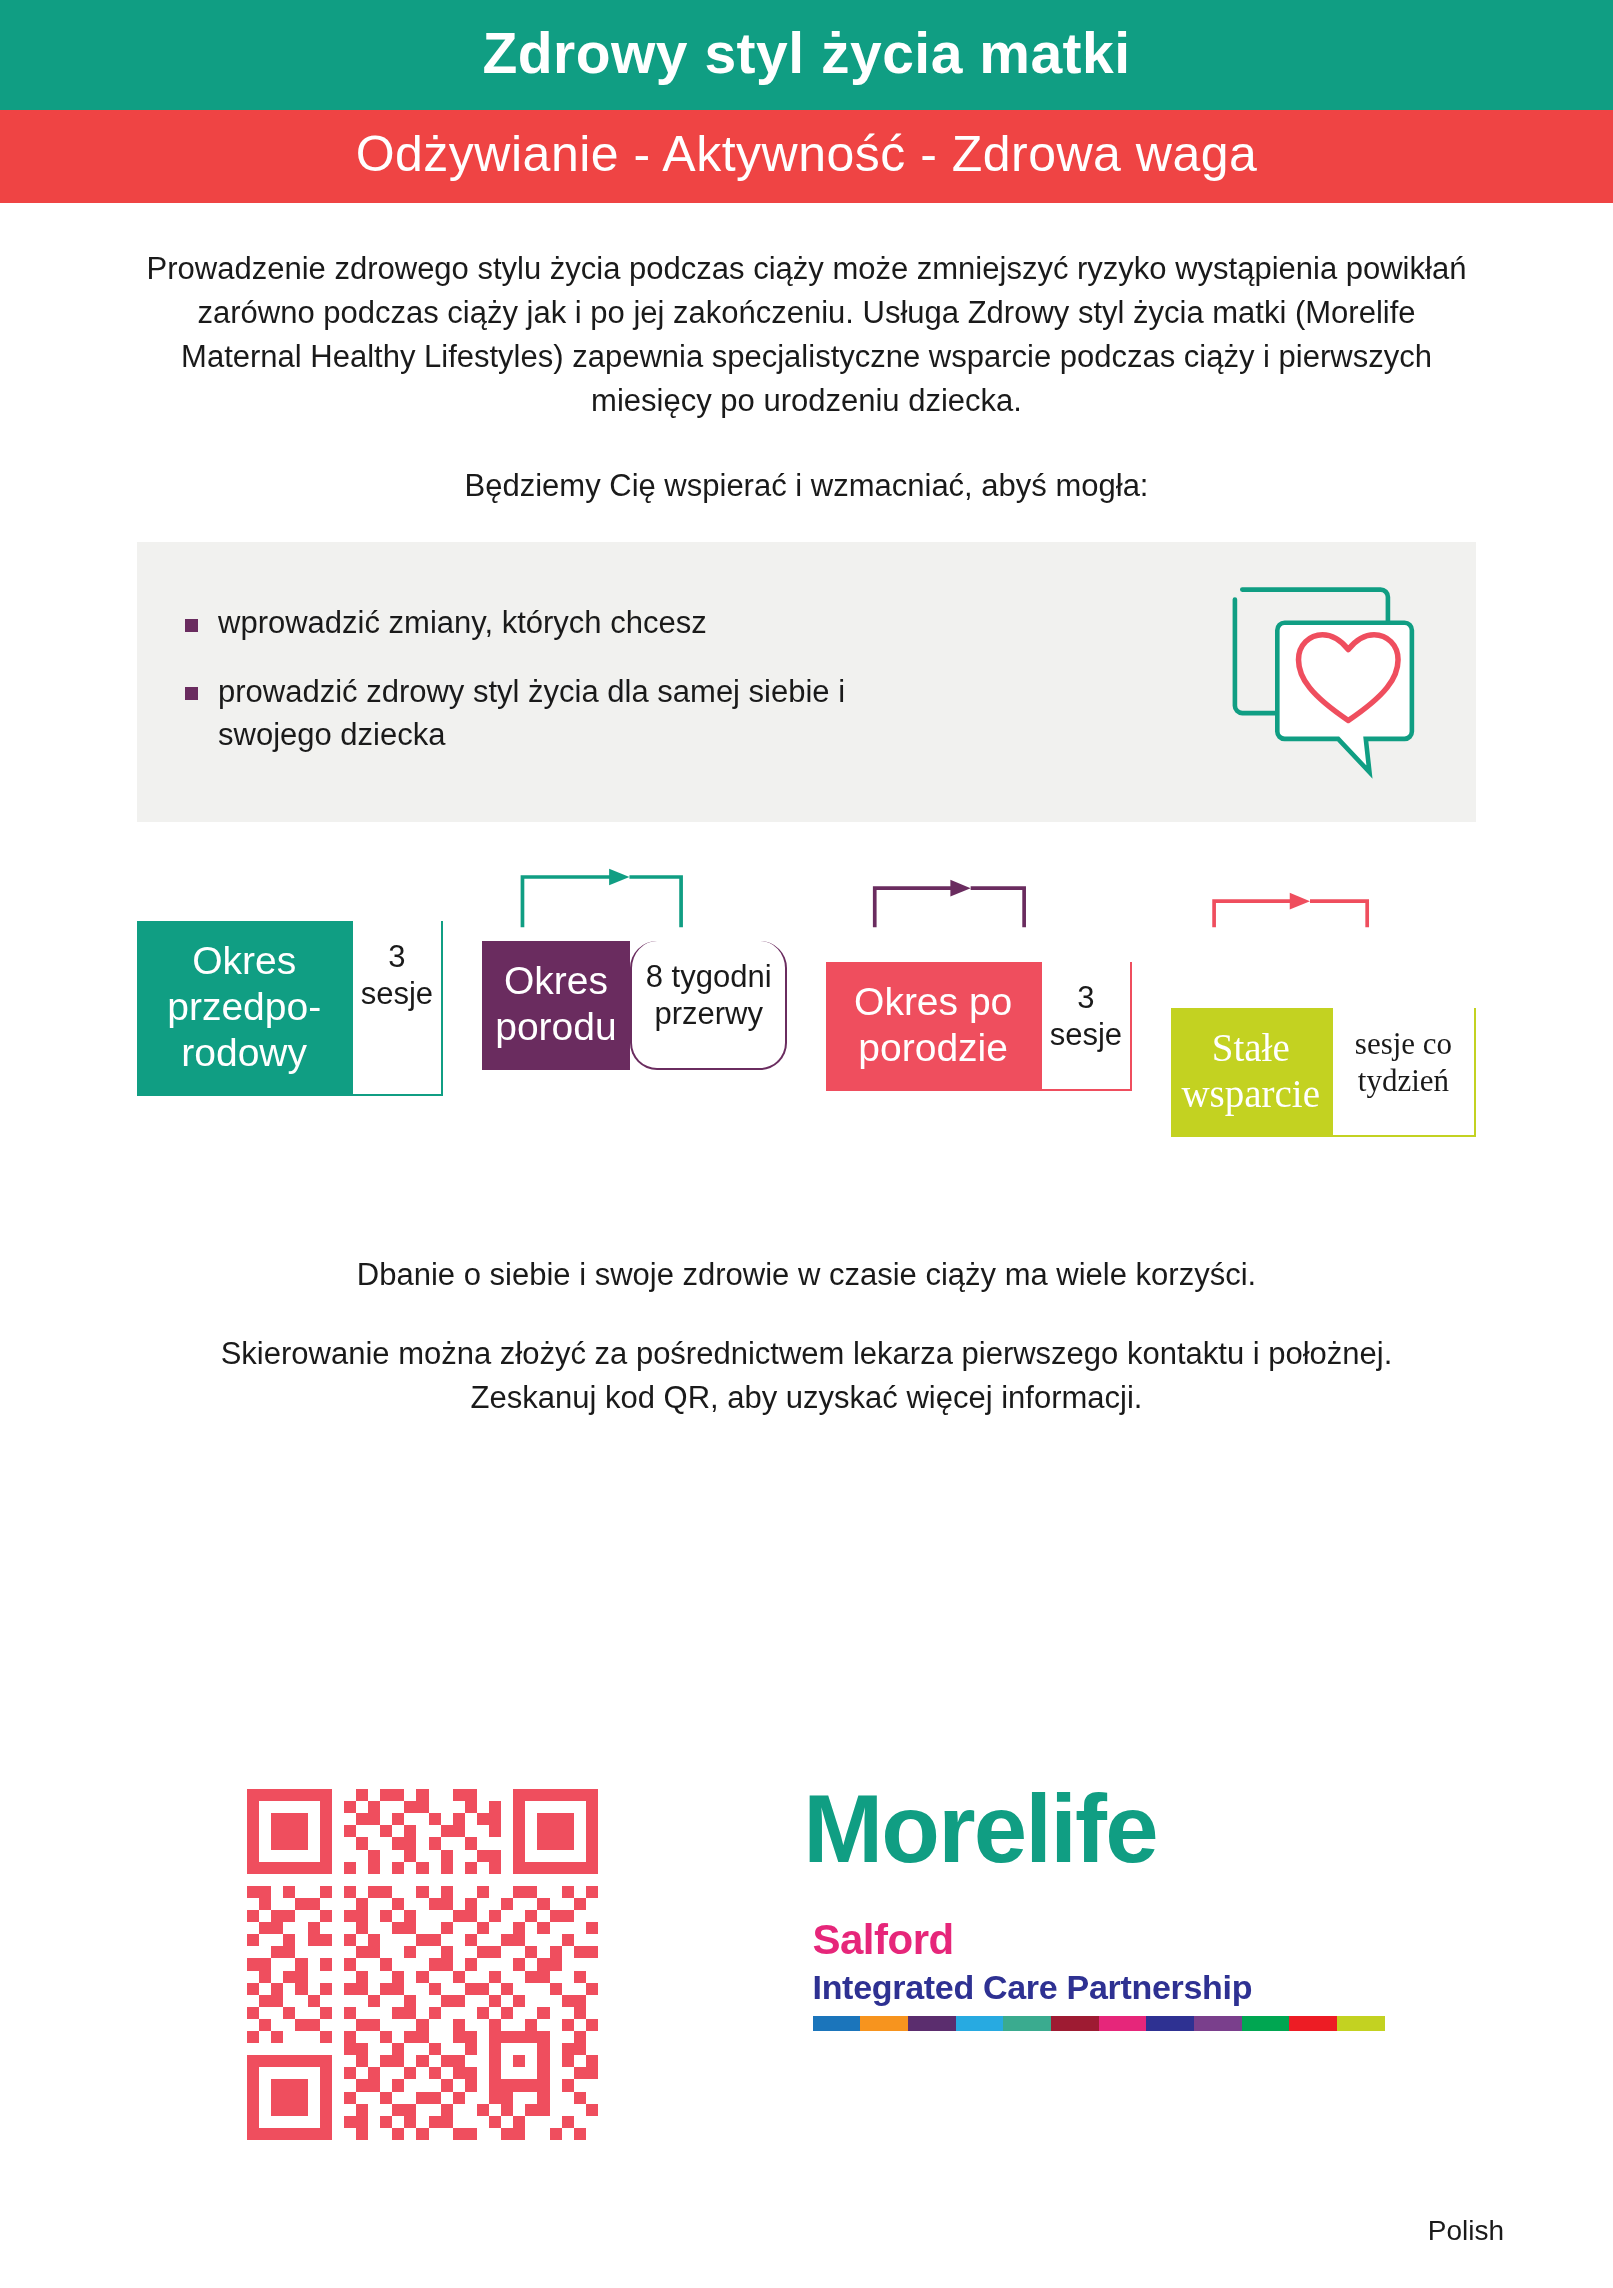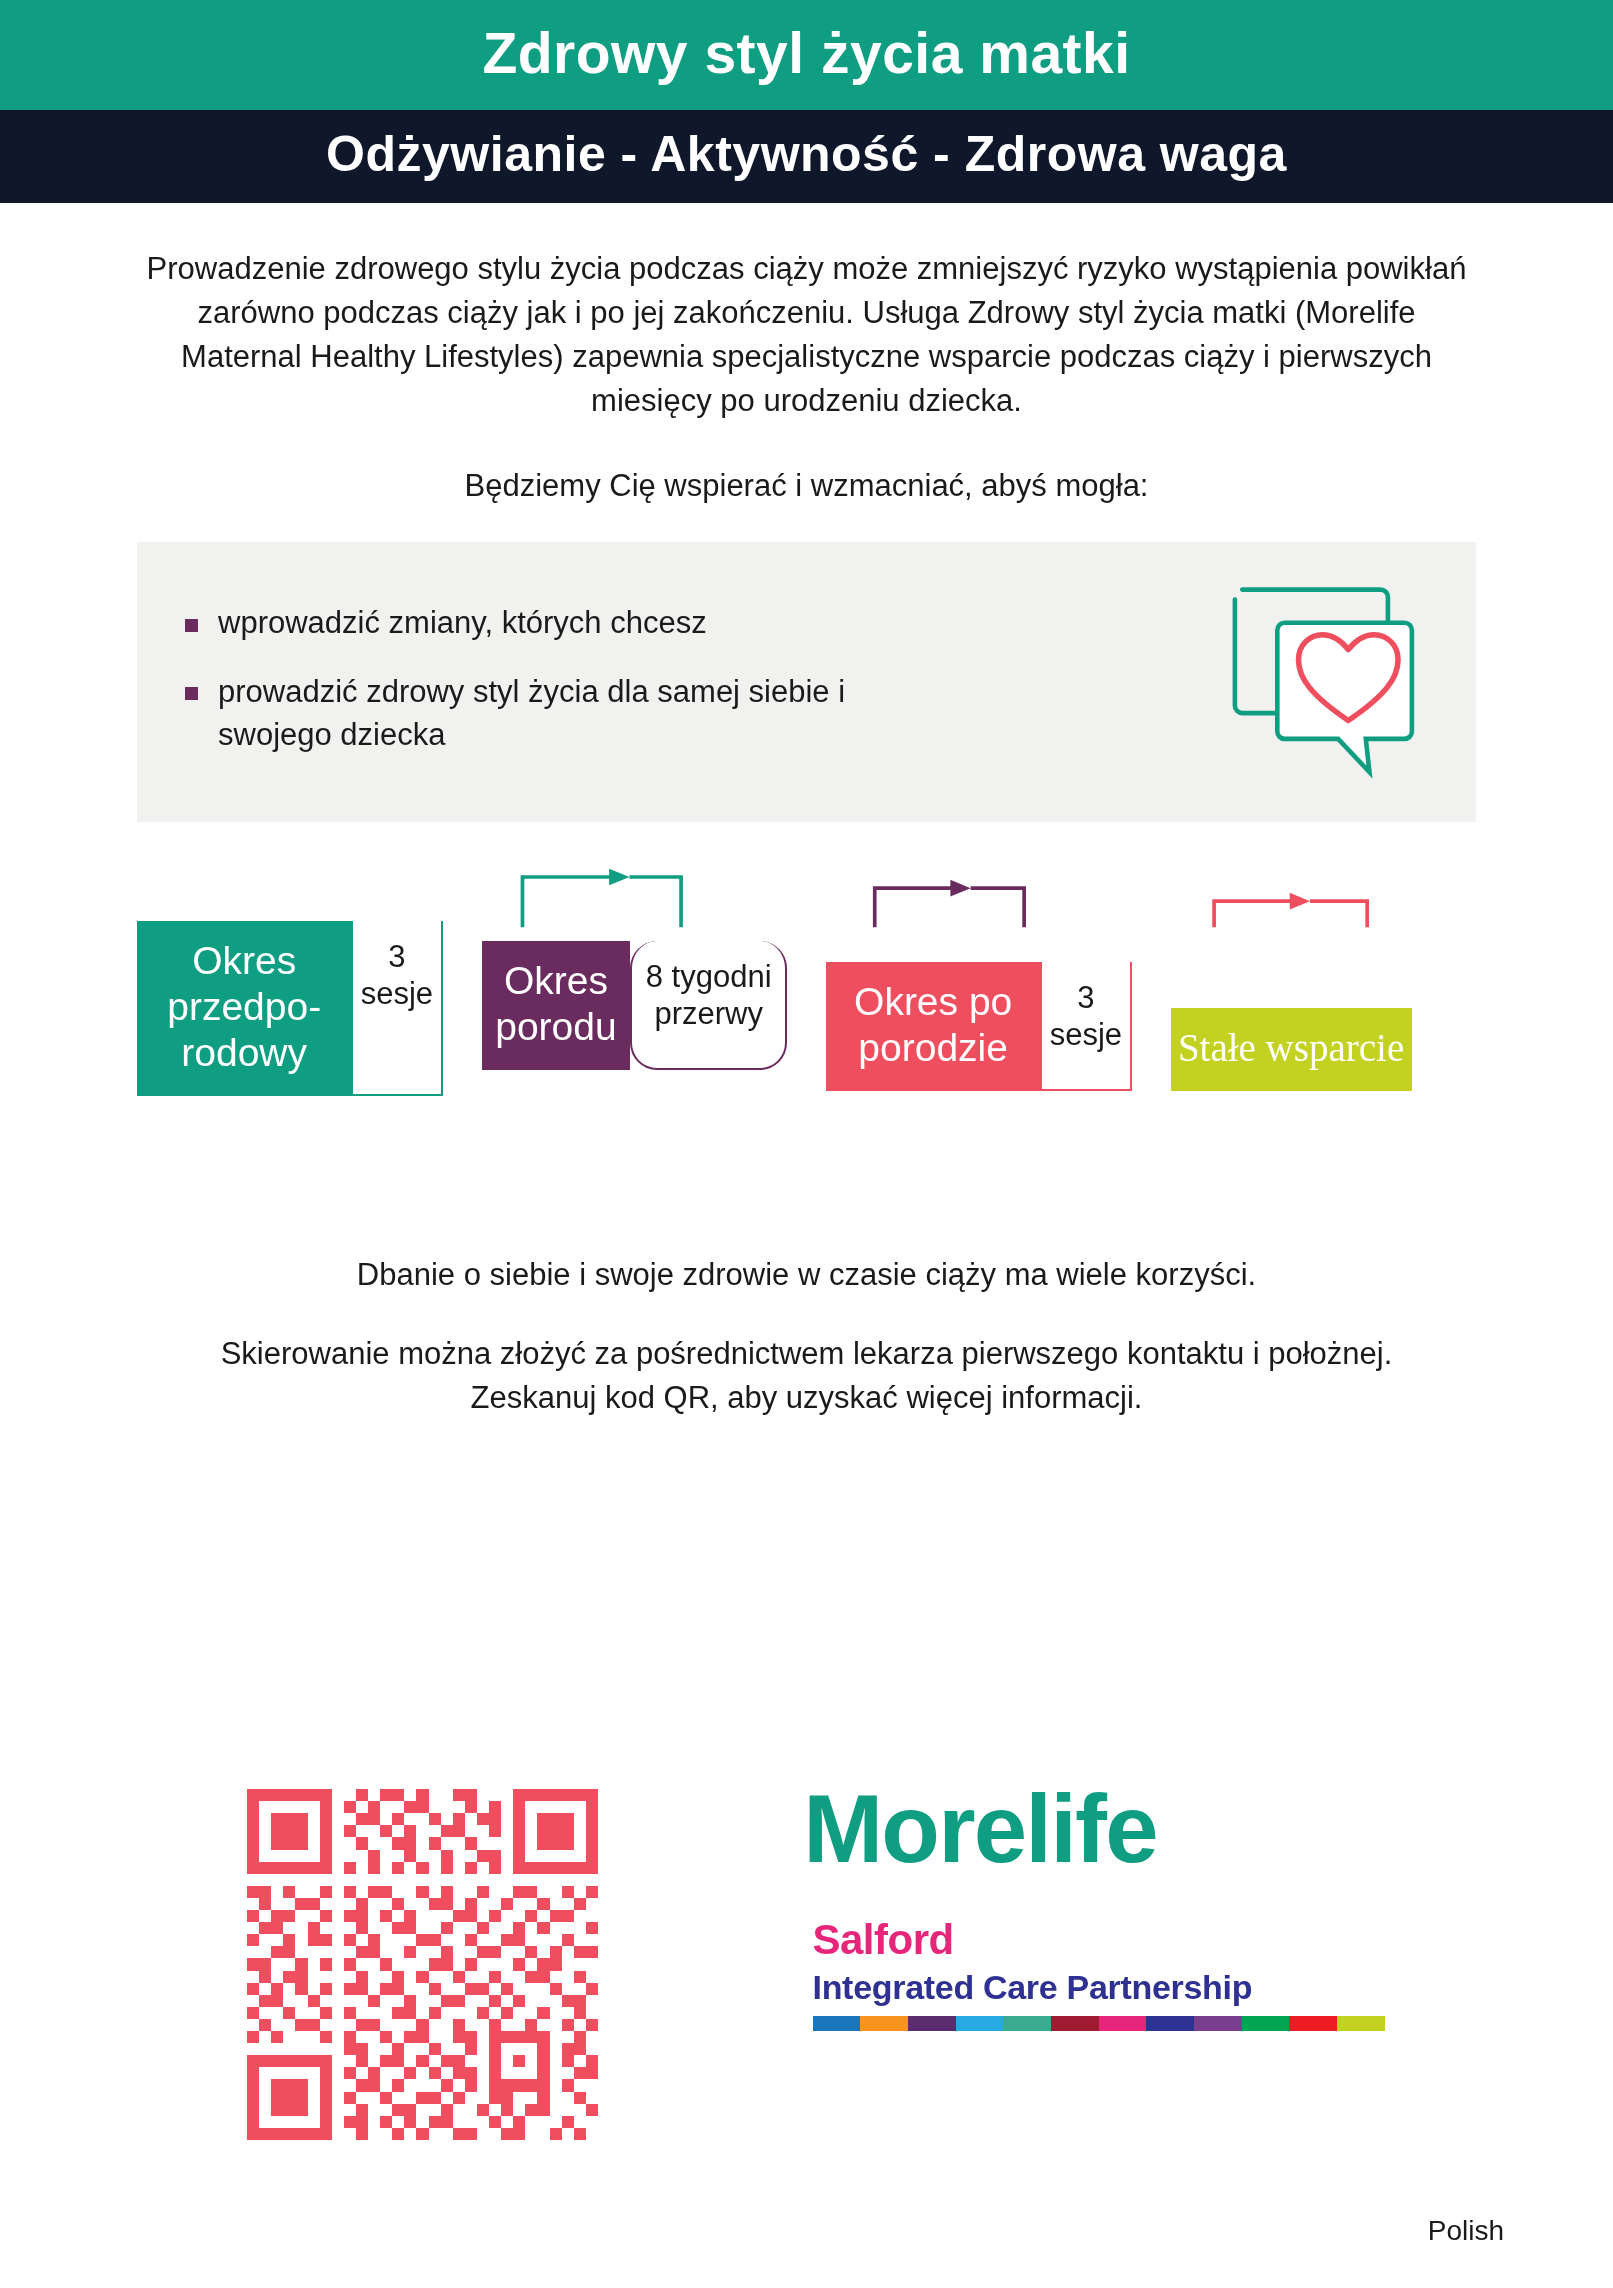--- a/index.html
+++ b/index.html
@@ -20,26 +20,26 @@
   .header-green {
     background: #109e83;
     color: #ffffff;
     text-align: center;
     padding: 20px 0 24px 0;
     font-size: 57px;
     font-weight: bold;
     letter-spacing: 0.5px;
   }
   .header-pink {
-    background: #0f172a;
+    background: #ef4444;
     color: #ffffff;
     text-align: center;
     padding: 14.8px 0 20px 0;
     font-size: 50px;
-    font-weight: 700;
+    font-weight: 400;
     letter-spacing: 0.5px;
   }
 
   
   .intro {
     margin: 44px 138px 0 138px;
     text-align: center;
     font-size: 31px;
     line-height: 1.42;
     color: #1a1a1a;
@@ -281,20 +281,21 @@
     <div class="stage s2">
       <div class="stage-title">Okres porodu</div>
       <div class="stage-sub">8 tygodni przerwy</div>
     </div>
     <div class="stage s3">
       <div class="stage-title">Okres po porodzie</div>
       <div class="stage-sub">3 sesje</div>
     </div>
     <div class="stage s4">
       <div class="stage-title">Stałe wsparcie</div>
+      <div class="stage-sub">sesje co tydzień</div>
     </div>
   </div>
 </div>
 
 <p class="closing1">Dbanie o siebie i swoje zdrowie w czasie ciąży ma wiele korzyści.</p>
 <p class="closing2">Skierowanie można złożyć za pośrednictwem lekarza pierwszego kontaktu i położnej. Zeskanuj kod QR, aby uzyskać więcej informacji.</p>
 
 <div class="footer">
 
   <div class="qr">

